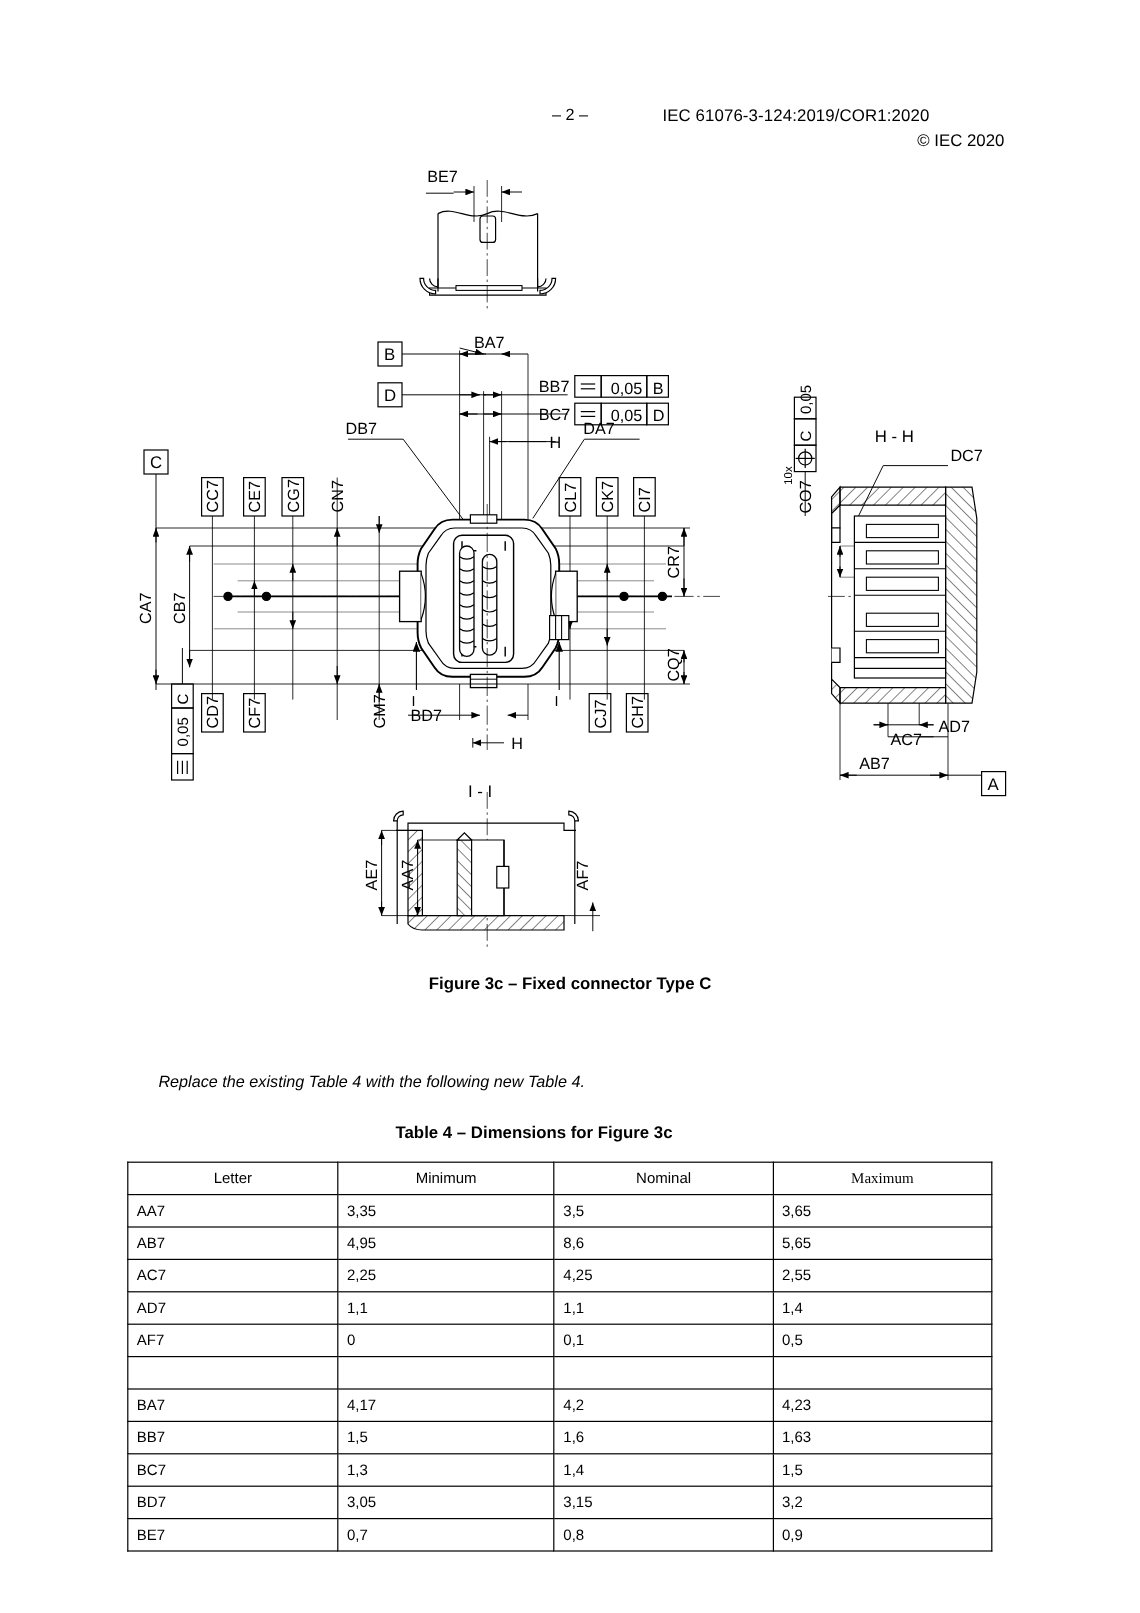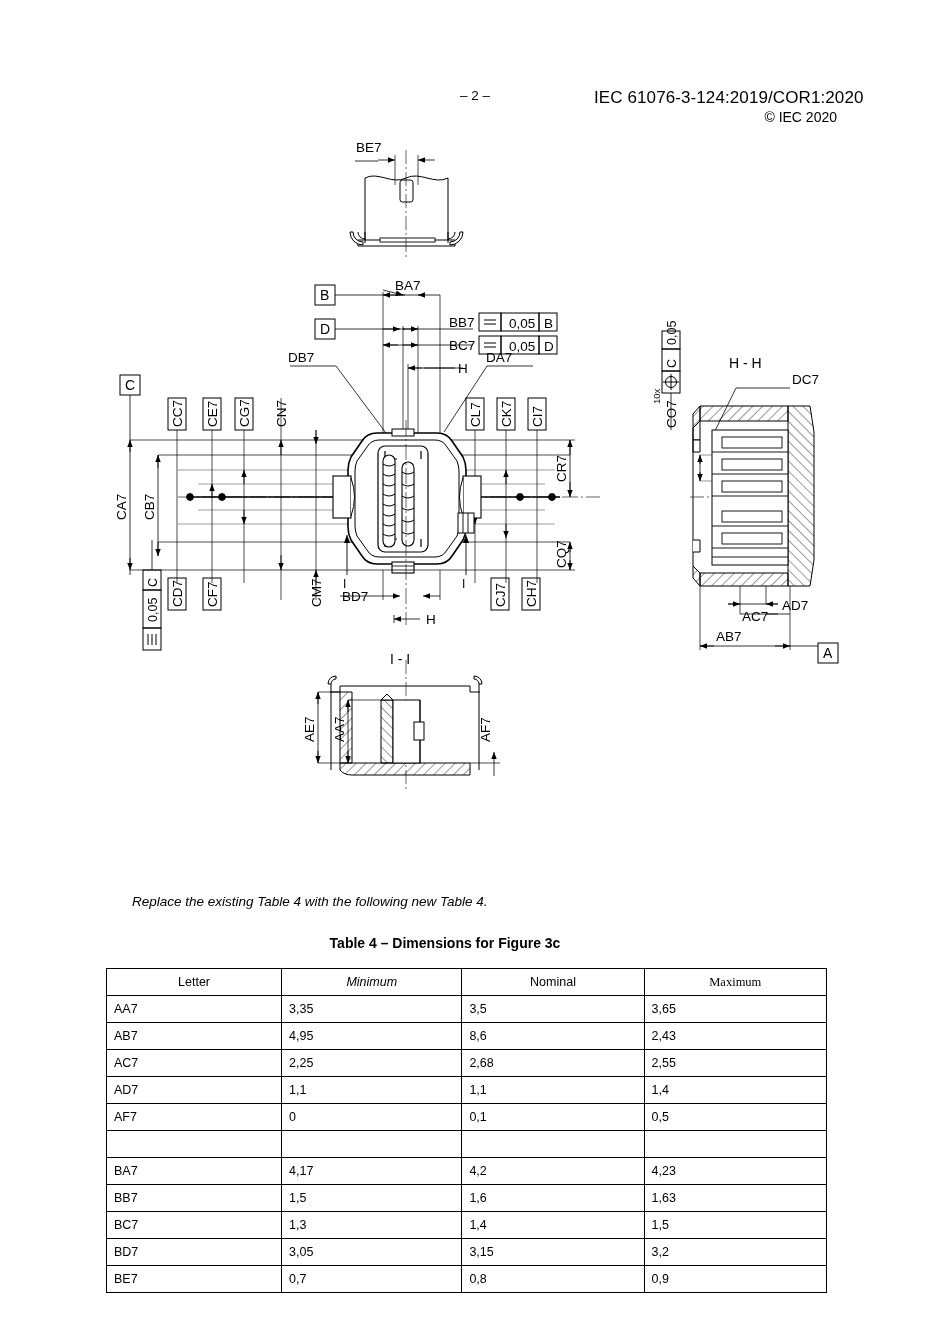--- a/index.html
+++ b/index.html
@@ -6,37 +6,37 @@
   body{
     width:950px;height:1344px;background:#fff;
     font-family:"Liberation Sans",sans-serif;
     color:#000;position:relative;overflow:hidden;
   }
   .page{position:absolute;inset:0;}
 
   
   .hdr{position:absolute;top:88px;left:0;width:950px;height:46px;}
   .hdr-pageno{position:absolute;left:460px;top:0;font-size:13.5px;}
-  .hdr-ref{position:absolute;left:594px;top:0;font-size:17px;letter-spacing:.1px;}
+  .hdr-ref{position:absolute;left:552px;top:0;font-size:14px;letter-spacing:.1px;}
   .hdr-cop{position:absolute;right:113px;top:21px;font-size:14px;}
 
   
   .fig-cap{position:absolute;left:0;top:811px;width:950px;text-align:center;
            font-size:14px;font-weight:bold;}
   .replace-note{position:absolute;left:132px;top:894px;font-size:13.5px;font-style:italic;}
   .tbl-cap{position:absolute;left:0;top:935px;width:890px;text-align:center;
            font-size:14px;font-weight:bold;}
 
   
   .tbl{position:absolute;left:106px;top:968px;width:721px;border-collapse:collapse;}
   .tbl td,.tbl th{border:1px solid #000;height:24px;font-size:12.5px;font-weight:normal;}
   .tbl th{text-align:center;}
   .tbl td{padding-left:7px;text-align:left;}
   .tbl .c0{width:175px;}
-  .tbl .c1{width:180px;font-style:italic;}
+  .tbl .c1{width:180px;}
   .tbl .c2{width:182px;}
   .tbl .c3{width:182px;font-family:Liberation Serif, serif;}
   .tbl tr.blank td{height:24px;}
 
   
   .dwg{position:absolute;left:0;top:0;width:950px;height:1344px;}
   .dwg svg{display:block;}
 </style>
 </head>
 <body>
@@ -463,20 +463,21 @@
       <text x="823" y="658" font-size="14">A</text>
 
       <text x="390" y="664" font-size="14">I - I</text>
       <text x="314" y="742" transform="rotate(-90 314 742)">AE7</text>
       <text x="344" y="742" transform="rotate(-90 344 742)">AA7</text>
       <text x="490" y="742" transform="rotate(-90 490 742)">AF7</text>
     </g>
   </svg>
   </div>
 
+  <div class="fig-cap">Figure 3c – Fixed connector Type C</div>
 
   <div class="replace-note">Replace the existing Table 4 with the following new Table 4.</div>
 
   <div class="tbl-cap">Table 4 – Dimensions for Figure 3c</div>
 
   <table class="tbl">
     <thead>
       <tr>
         <th class="c0">Letter</th>
         <th class="c1">Minimum</th>
@@ -488,26 +489,26 @@
       <tr>
           <td>AA7</td>
           <td>3,35</td>
           <td>3,5</td>
           <td>3,65</td>
         </tr>
       <tr>
           <td>AB7</td>
           <td>4,95</td>
           <td>8,6</td>
-          <td>2,43</td>
+          <td>5,65</td>
         </tr>
       <tr>
           <td>AC7</td>
           <td>2,25</td>
-          <td>2,68</td>
+          <td>4,25</td>
           <td>2,55</td>
         </tr>
       <tr>
           <td>AD7</td>
           <td>1,1</td>
           <td>1,1</td>
           <td>1,4</td>
         </tr>
       <tr>
           <td>AF7</td>

